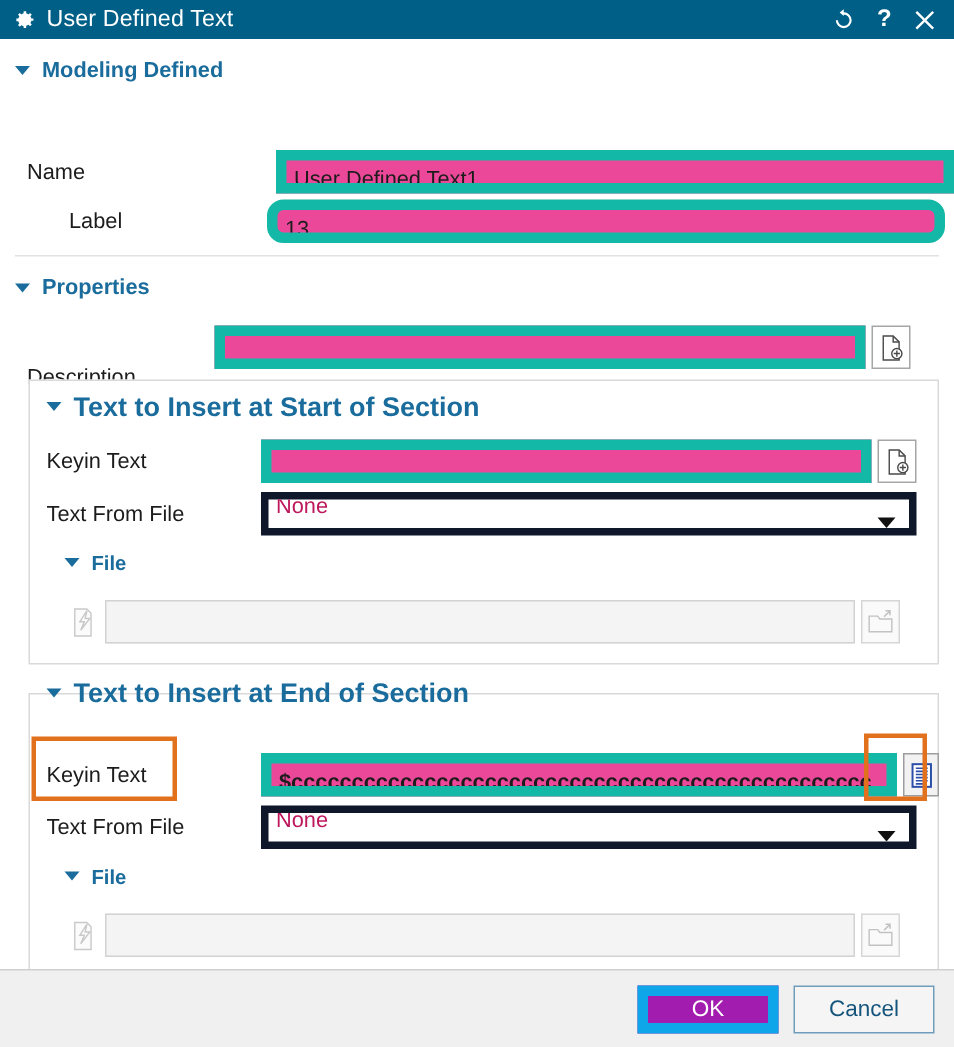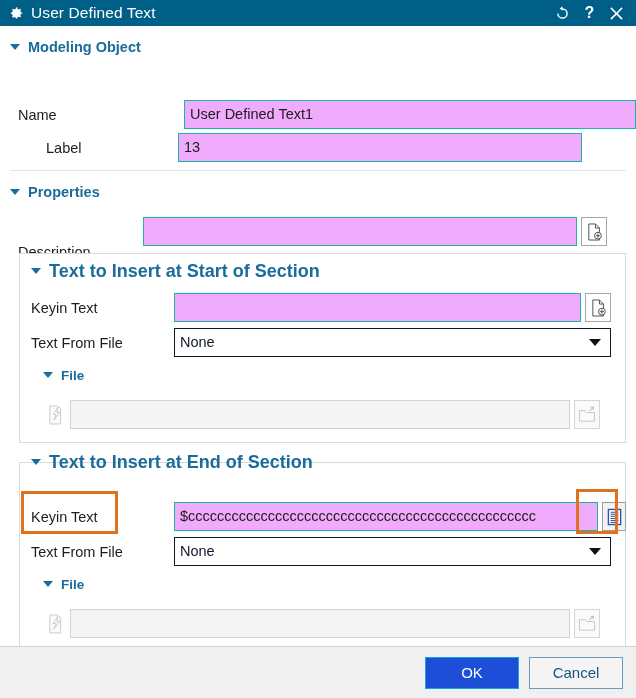--- a/index.html
+++ b/index.html
@@ -85,47 +85,47 @@
     padding: 0 0 0 0;
   }
   .lbl {
     font-size: 14.5px;
     color: #1c1c1c;
     flex: 0 0 auto;
     white-space: nowrap;
   }
 
   .tbox {
-    border: 1px solid #14b8a6;
-    background: #f0abfc;
+    border: 7px solid #14b8a6;
+    background: #ec4899;
     height: 29px;
     font-size: 14.5px;
     color: #1c1c1c;
     padding: 0 5px;
     line-height: 27px;
     overflow: hidden;
     white-space: nowrap;
     font-family: "Liberation Sans", sans-serif;
   }
   .tbox.disabled {
     background: #f4f4f4;
     border: 1px solid #d2d2d2;
     color: #9a9a9a;
   }
 
   .combo {
-    border: 1px solid #0f172a;
+    border: 5px solid #0f172a;
     background: #ffffff;
     height: 29px;
     font-size: 14.5px;
-    color: #0f172a;
+    color: #be185d;
     padding: 0 5px;
     line-height: 27px;
     display: flex;
-    align-items: center;
+    align-items: flex-end;
     justify-content: space-between;
     overflow: hidden;
   }
   .combo .caret {
     width: 0; height: 0;
     border-left: 6px solid transparent;
     border-right: 6px solid transparent;
     border-top: 7px solid #111111;
     margin-right: 4px;
   }
@@ -172,21 +172,21 @@
     gap: 10px;
   }
   .btn {
     height: 32px;
     min-width: 94px;
     font-size: 15px;
     font-family: "Liberation Sans", sans-serif;
     display: flex; align-items: center; justify-content: center;
     cursor: pointer;
   }
-  .btn-primary { background: #1d4ed8; color: #ffffff; border: 1px solid #0ea5e9; }
+  .btn-primary { background: #a21caf; color: #ffffff; border: 7px solid #0ea5e9; }
   .btn-secondary { background: #f5f5f5; color: #15557d; border: 1px solid #6f9cbb; }
 </style>
 </head>
 <body>
 
 <div class="dialog">
 
   <div class="titlebar">
     <span class="gear">
       <svg width="17" height="17" viewBox="0 0 20 20">
@@ -209,31 +209,31 @@
           <path d="M2.6 1.4L1.4 2.6 6.8 8l-5.4 5.4 1.2 1.2L8 9.2l5.4 5.4 1.2-1.2L9.2 8l5.4-5.4-1.2-1.2L8 6.8z" fill="#ffffff"></path>
         </svg>
       </span>
     </span>
   </div>
 
   <div class="body">
 
     <div class="section-head" style="position:absolute; left:0; top:6px;">
       <span class="tri"></span>
-      <span>Modeling Object</span>
+      <span>Modeling Defined</span>
     </div>
 
     <div class="row" style="position:absolute; left:0; top:72px; width:636px;justify-content:space-between;">
       <span class="lbl" style="width:150px; padding-left:18px;">Name</span>
       <span class="tbox" style="width:452px;">User Defined Text1</span>
     </div>
 
     <div class="row" style="position:absolute; left:0; top:105px; width:636px;margin-left:28px;">
       <span class="lbl" style="width:150px; padding-left:18px;">Label</span>
-      <span class="tbox" style="width:404px;">13</span>
+      <span class="tbox" style="width:452px;border-radius:11px;">13</span>
     </div>
 
     <div style="position:absolute; left:10px; top:144px; width:616px; height:1px; background:#e2e2e2;"></div>
 
     <div class="section-head" style="position:absolute; left:0; top:151px;">
       <span class="tri"></span>
       <span>Properties</span>
     </div>
 
     <div class="row" style="position:absolute; left:0; top:189px; width:636px;">
@@ -300,21 +300,21 @@
 
     <div class="group" style="left:19px; top:436px; width:607px; height:190px;"></div>
 
     <div class="section-head lvl2" style="position:absolute; left:19px; top:421px;">
       <span class="tri"></span>
       <span>Text to Insert at End of Section</span>
     </div>
 
     <div class="row" style="position:absolute; left:19px; top:474px; width:607px;">
       <span class="lbl" style="width:155px; padding-left:12px;">Keyin Text</span>
-      <span class="tbox" style="width:468px;">$cccccccccccccccccccccccccccccccccccccccccccccccc</span>
+      <span class="tbox" style="width:468px;font-weight:bold;">$cccccccccccccccccccccccccccccccccccccccccccccccc</span>
       <span class="iconbtn sunken" style="margin-left:4px;">
         <svg width="17" height="18" viewBox="0 0 18 19">
           <rect x="2.5" y="1.5" width="13" height="16" fill="#ffffff" stroke="#2b4fa8" stroke-width="1.4"></rect>
           <path d="M4.8 4.4h8.4M4.8 6.6h8.4M4.8 8.8h8.4M4.8 11h8.4M4.8 13.2h8.4M4.8 15.4h5.6" stroke="#2b4fa8" stroke-width="1.1"></path>
         </svg>
       </span>
     </div>
 
     <div class="row" style="position:absolute; left:19px; top:509px; width:607px;">
       <span class="lbl" style="width:155px; padding-left:12px;">Text From File</span>

